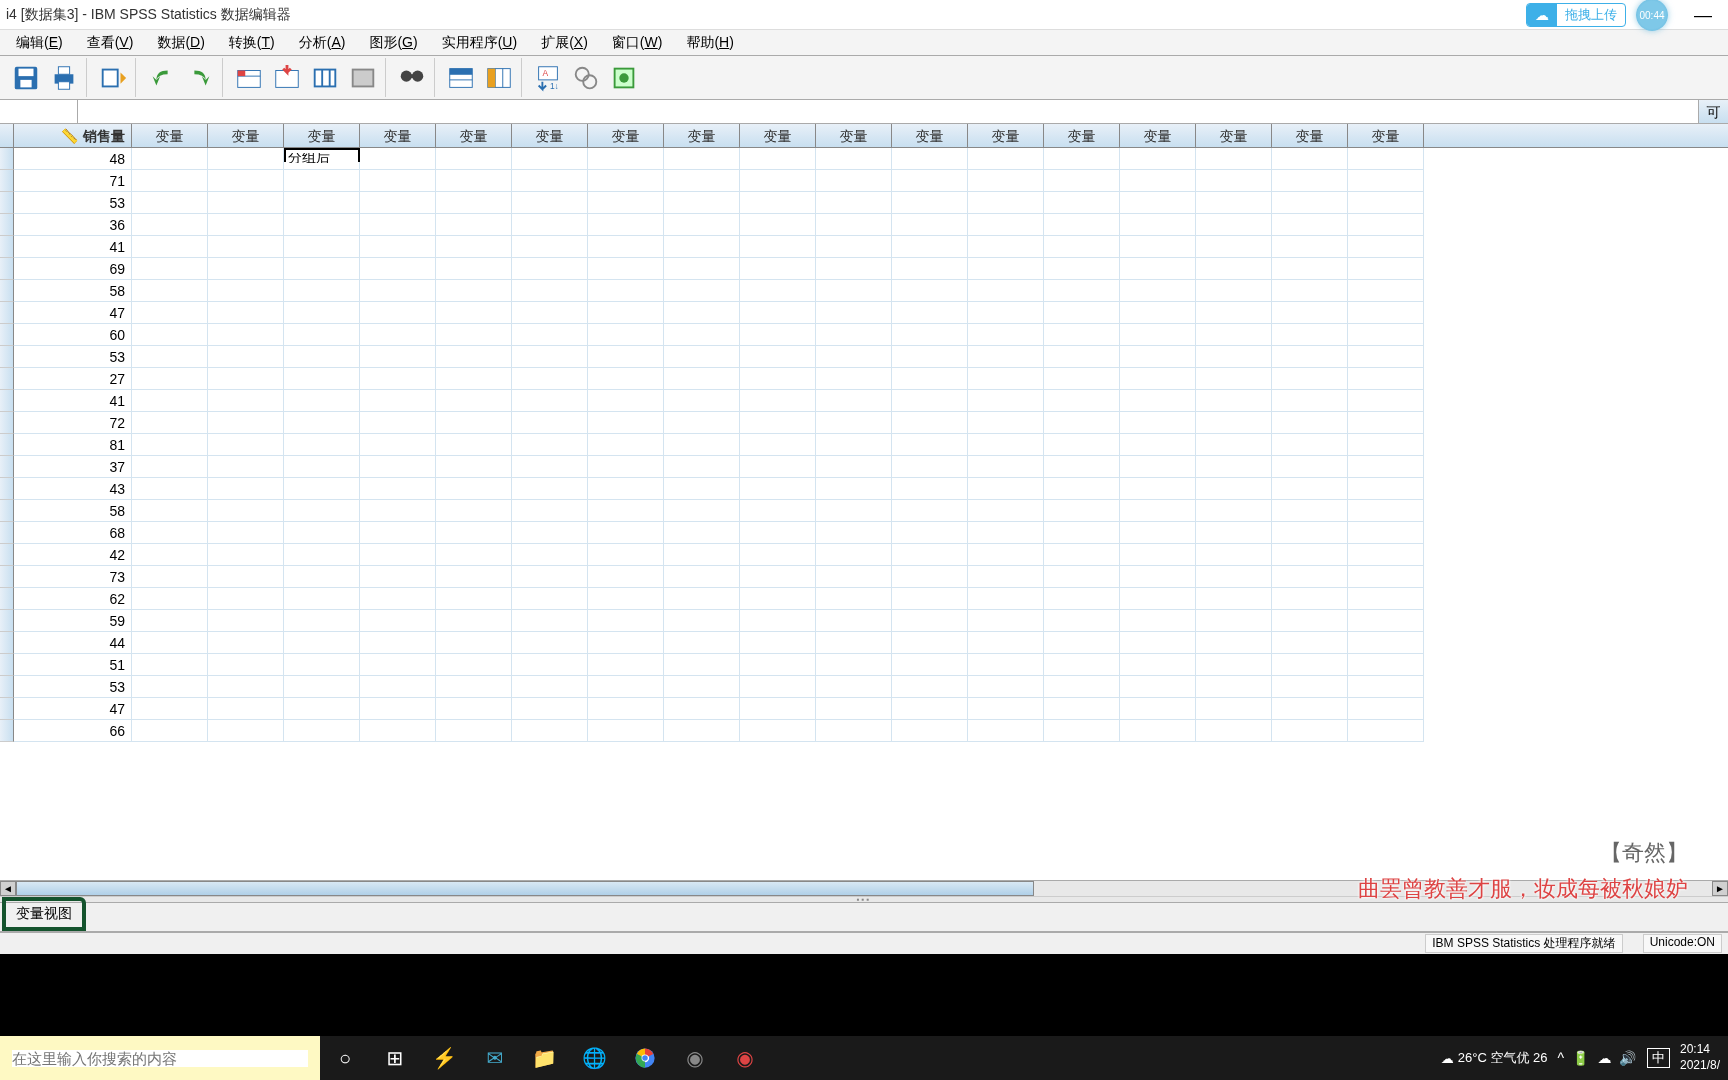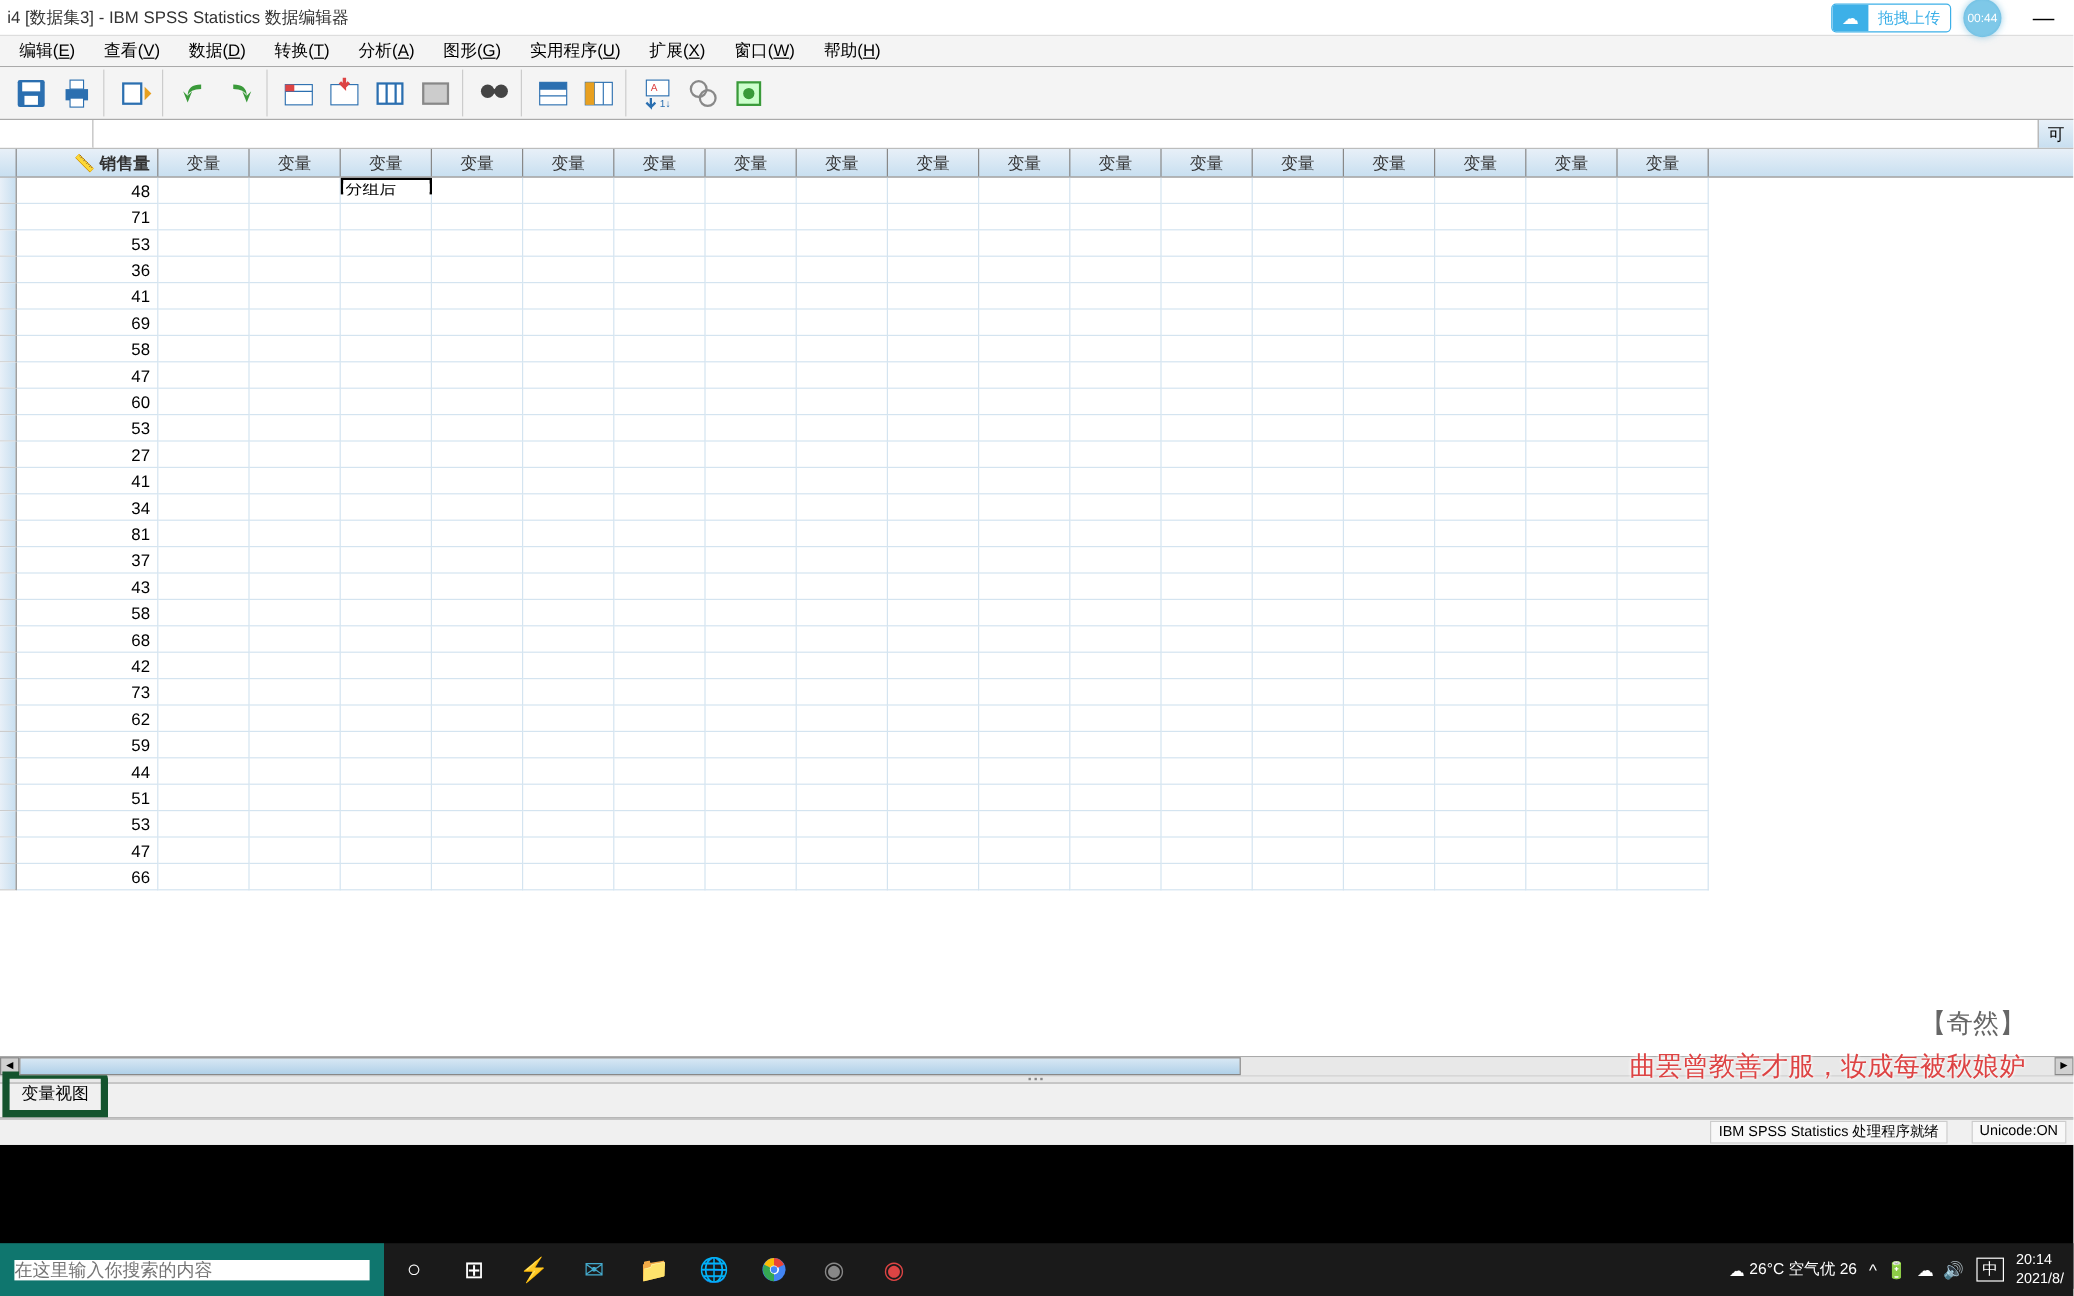--- a/index.html
+++ b/index.html
@@ -283,21 +283,21 @@
 }
 .view-tab {
   padding: 4px 10px;
   borderый: 1#aaa;
   border-bottom: none;
   background: linear-gradient(белый, #e0ecf4);
   border-radius: 0 6px 0 0;
   margin-left: 2px;
   font-size: 14px;
   cursor: pointer;
-  border: 6px solid #14532d;
+  border: 4px solid #14532d;
 }
 
 
 .statusbar {
   height: 22px;
   background: #f0f0f0;
   border-top: 1px solid #aaa;
   display: flex;
   align-items: center;
   font-size: 12px;
@@ -323,21 +323,21 @@
   right: 0;
   height: 44px;
   background: #1a1a1a;
   display: flex;
   align-items: center;
   color: #fff;
 }
 .searchbox {
   width: 320px;
   height: 44px;
-  background: #0f766e;
+  background: #fef9c3;
   display: flex;
   align-items: center;
   padding: 0 12px;
 }
 .searchbox input {
   border: none;
   outline: none;
   flex: 1;
   font-size: 15px;
   color: #666;
@@ -817,21 +817,21 @@
         <div class="cell"></div>
         <div class="cell"></div>
         <div class="cell"></div>
         <div class="cell"></div>
         <div class="cell"></div>
         <div class="cell"></div>
         <div class="cell"></div>
       </div>
       <div class="grid-row">
         <div class="row-hdr"></div>
-        <div class="cell first">34</div>
+        <div class="cell first">72</div>
         <div class="cell"></div>
         <div class="cell"></div>
         <div class="cell"></div>
         <div class="cell"></div>
         <div class="cell"></div>
         <div class="cell"></div>
         <div class="cell"></div>
         <div class="cell"></div>
         <div class="cell"></div>
         <div class="cell"></div>

